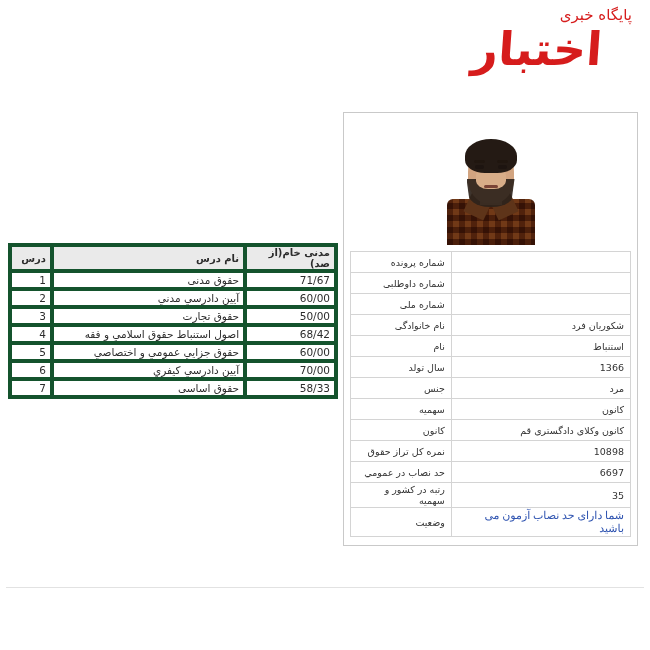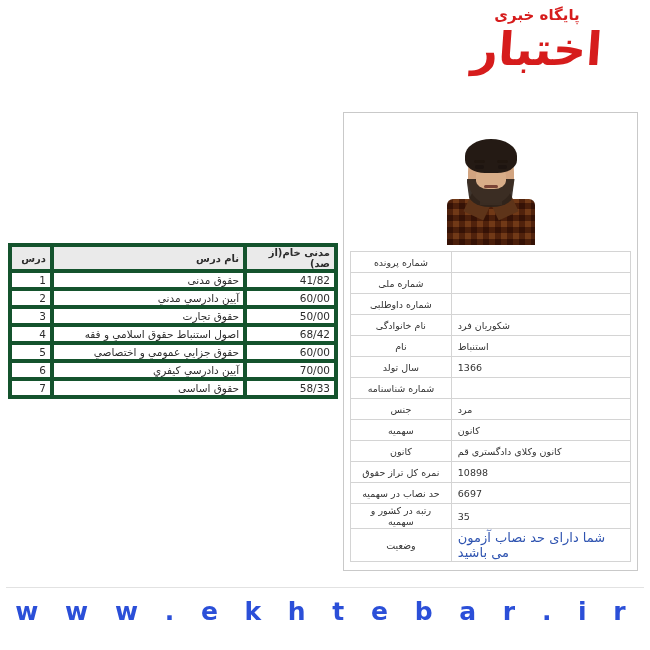--- a/index.html
+++ b/index.html
@@ -20,25 +20,25 @@
   .logo {
     position: absolute;
     top: 8px; right: 18px;
     width: 190px; height: 80px;
     text-align: center;
     direction: rtl;
   }
   .logo-small {
     color: #d61c1c;
     font-size: 15px;
-    font-weight: bold;
+    font-weight: normal;
     letter-spacing: 0px;
     line-height: 1;
     margin-bottom: 2px;
-    text-align: center;
+    text-align: right;
   }
   .logo-main {
     color: #d61c1c;
     font-size: 46px;
     font-weight: bold;
     line-height: 1.05;
     text-align: center;
     transform: skewX(-4deg);
   }
 
@@ -120,33 +120,34 @@
   .info-table tr { height: 21px; }
   .info-table td {
     border: 1px solid #d4d4d4;
     font-size: 9.5px;
     color: #333;
     padding: 1px 6px;
     vertical-align: middle;
   }
   .info-table td.lbl {
     width: 36%;
-    text-align: center;
+    text-align: right;
     background: #fff;
     color: #333;
   }
   .info-table td.val {
     width: 64%;
-    text-align: left;
+    text-align: right;
     color: #333;
     margin-left: 32px;
   }
   .info-table td.val.status {
     color: #2e53b0;
-    font-size: 13px;
+    font-size: 11px;
+    font-family: Liberation Serif, serif;
   }
 
   
   .scores {
     position: absolute;
     top: 243px; left: 8px;
     width: 330px;
     border-collapse: collapse;
     direction: rtl;
     background: #fff;
@@ -220,61 +221,57 @@
     </div>
 
     <table class="info-table">
       <tbody>
         <tr>
           <td class="val"></td>
           <td class="lbl">شماره پرونده</td>
         </tr>
         <tr>
           <td class="val"></td>
+          <td class="lbl">شماره داوطلبی</td>
+        </tr>
+        <tr>
+          <td class="val"></td>
           <td class="lbl">شماره ملی</td>
-        </tr>
-        <tr>
-          <td class="val"></td>
-          <td class="lbl">شماره داوطلبی</td>
         </tr>
         <tr>
           <td class="val">شکوریان فرد</td>
           <td class="lbl">نام خانوادگی</td>
         </tr>
         <tr>
           <td class="val">استنباط</td>
           <td class="lbl">نام</td>
         </tr>
         <tr>
           <td class="val">1366</td>
           <td class="lbl">سال تولد</td>
         </tr>
         <tr>
-          <td class="val"></td>
-          <td class="lbl">شماره شناسنامه</td>
-        </tr>
-        <tr>
           <td class="val">مرد</td>
           <td class="lbl">جنس</td>
         </tr>
         <tr>
           <td class="val">کانون</td>
           <td class="lbl">سهمیه</td>
         </tr>
         <tr>
           <td class="val">کانون وکلای دادگستری قم</td>
           <td class="lbl">کانون</td>
         </tr>
         <tr>
           <td class="val">10898</td>
           <td class="lbl">نمره کل تراز حقوق</td>
         </tr>
         <tr>
           <td class="val">6697</td>
-          <td class="lbl">حد نصاب در سهمیه</td>
+          <td class="lbl">حد نصاب در عمومي</td>
         </tr>
         <tr>
           <td class="val">35</td>
           <td class="lbl">رتبه در کشور و سهمیه</td>
         </tr>
         <tr>
           <td class="val status">شما دارای حد نصاب آزمون می باشید</td>
           <td class="lbl">وضعیت</td>
         </tr>
       </tbody>
@@ -284,21 +281,21 @@
   <table class="scores">
     <thead>
       <tr>
         <th class="col-score">مدنی خام(از صد)</th>
         <th class="col-name">نام درس</th>
         <th class="col-index">درس</th>
       </tr>
     </thead>
     <tbody>
       <tr>
-        <td>41/82</td>
+        <td>71/67</td>
         <td>حقوق مدنی</td>
         <td>1</td>
       </tr>
       <tr>
         <td>60/00</td>
         <td>آیین دادرسي مدني</td>
         <td>2</td>
       </tr>
       <tr>
         <td>50/00</td>
@@ -322,15 +319,14 @@
       </tr>
       <tr>
         <td>58/33</td>
         <td>حقوق اساسی</td>
         <td>7</td>
       </tr>
     </tbody>
   </table>
 
   <div class="rule"></div>
-  <div class="footer">w w w . e k h t e b a r . i r</div>
 
 </div>
 
 </body></html>

